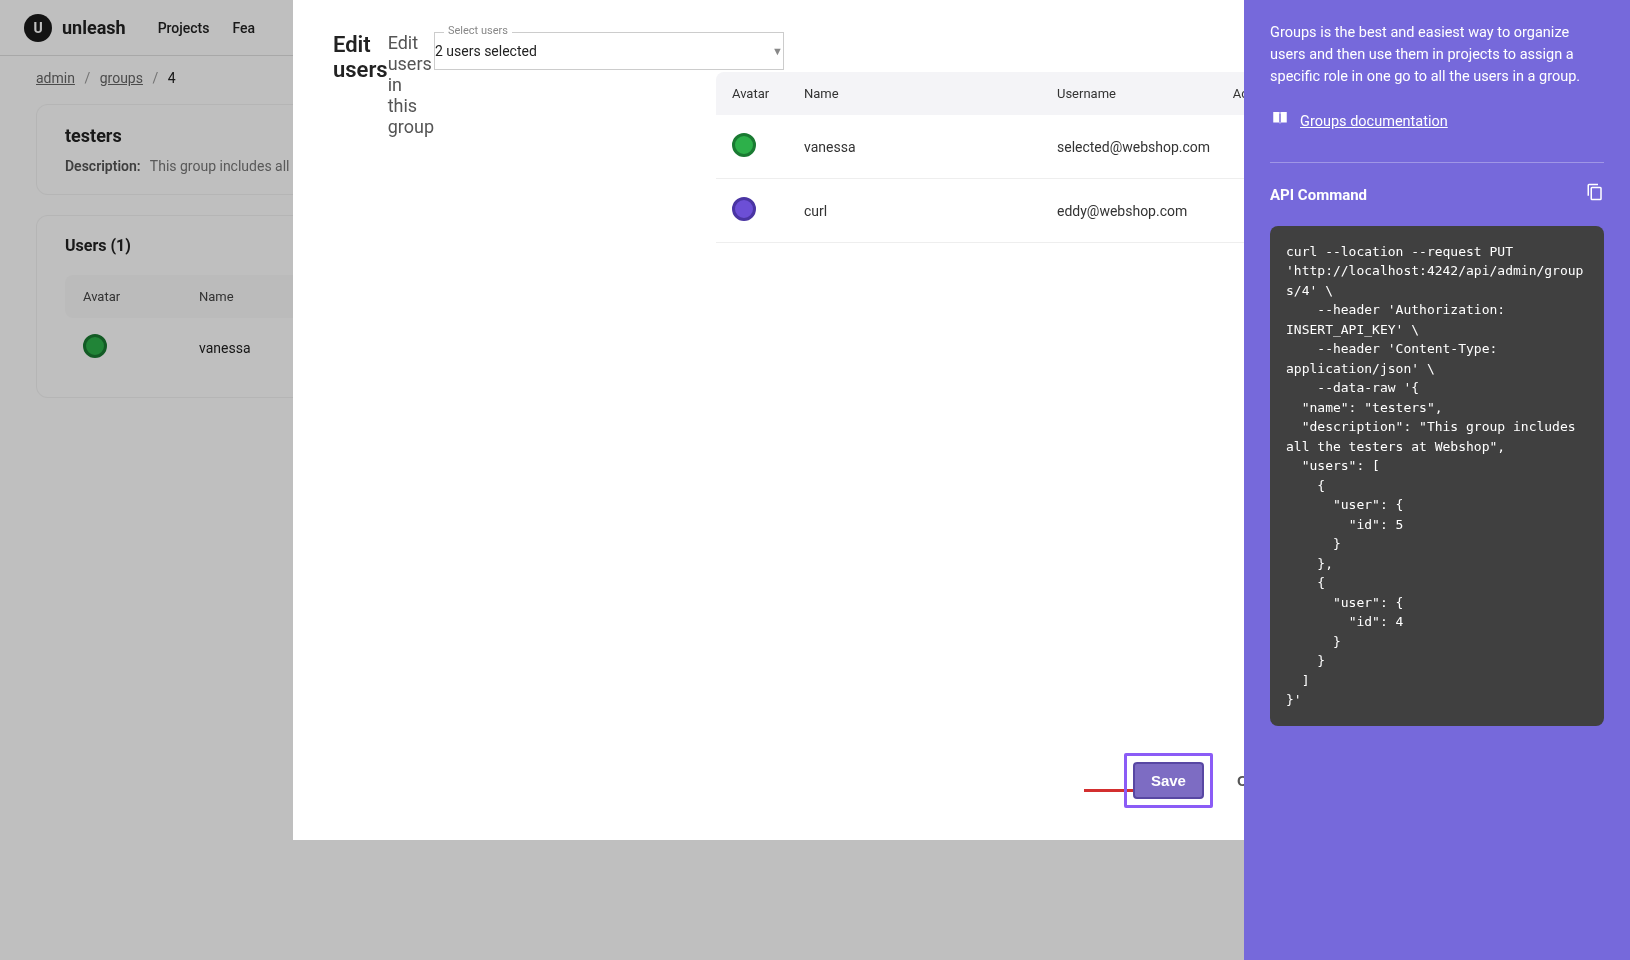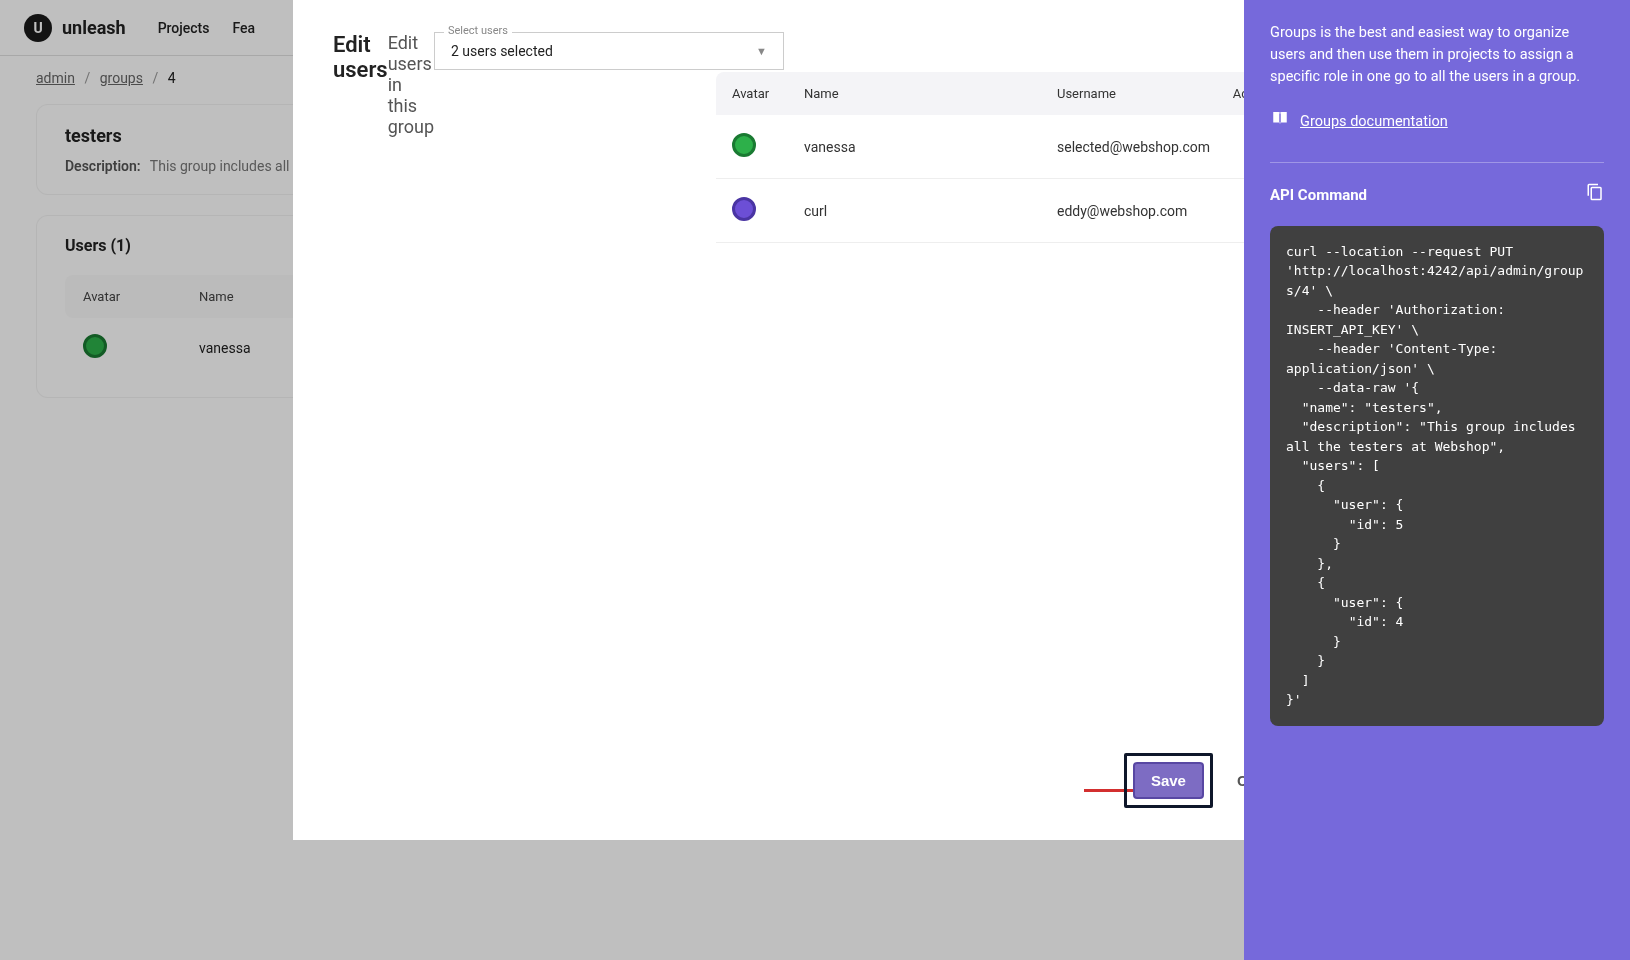--- a/index.html
+++ b/index.html
@@ -130,21 +130,21 @@
       background: #fff;
       padding: 0 4px;
       font-size: 11px;
       color: #888;
     }
     .select-box {
       width: 350px;
       height: 38px;
       border: 1px solid #ccc;
       border-radius: 0;
-      padding: 0 16px;
+      padding: 0 0;
       display: flex;
       align-items: center;
       justify-content: space-between;
       font-size: 14px;
       cursor: pointer;
     }
     .chev { font-size: 11px; color: #888; }
 
     .user-table { margin-top: 40px; border-radius: 8px; }
     .thead {
@@ -175,21 +175,21 @@
 
     .modal-actions {
       position: absolute;
       bottom: 32px;
       right: 40px;
       display: flex;
       align-items: center;
       gap: 24px;
     }
     .save-highlight {
-      border: 3px solid #0f172a;
+      border: 3px solid #8b5cf6;
       padding: 6px;
       border-radius: 2px;
       display: inline-flex;
     }
     .btn-save {
       background: #7d6cc3;
       color: #fff;
       border: 2px solid #5847a3;
       border-radius: 4px;
       padding: 8px 16px;

